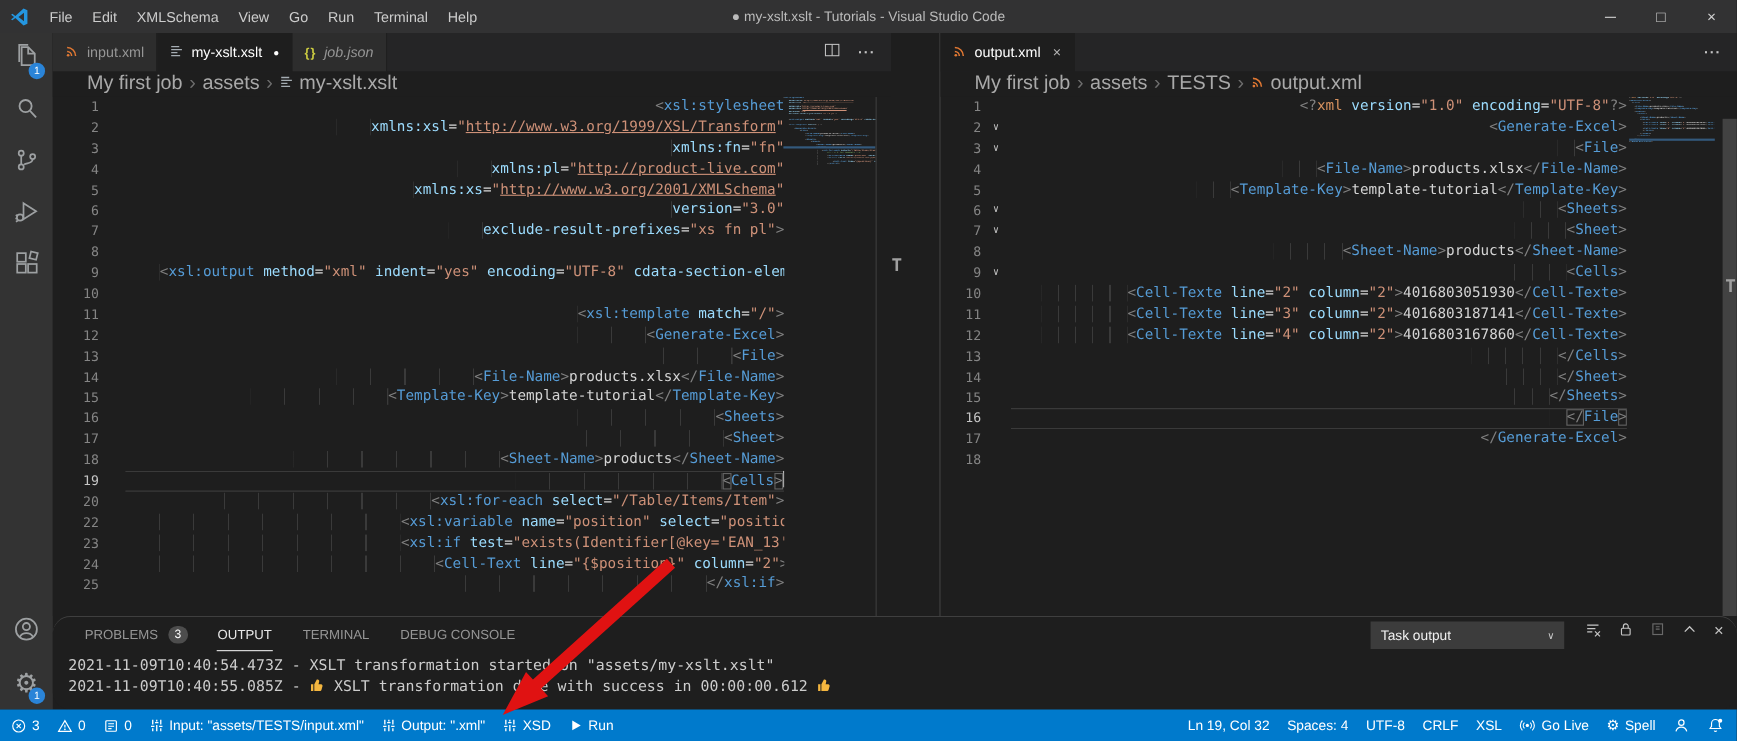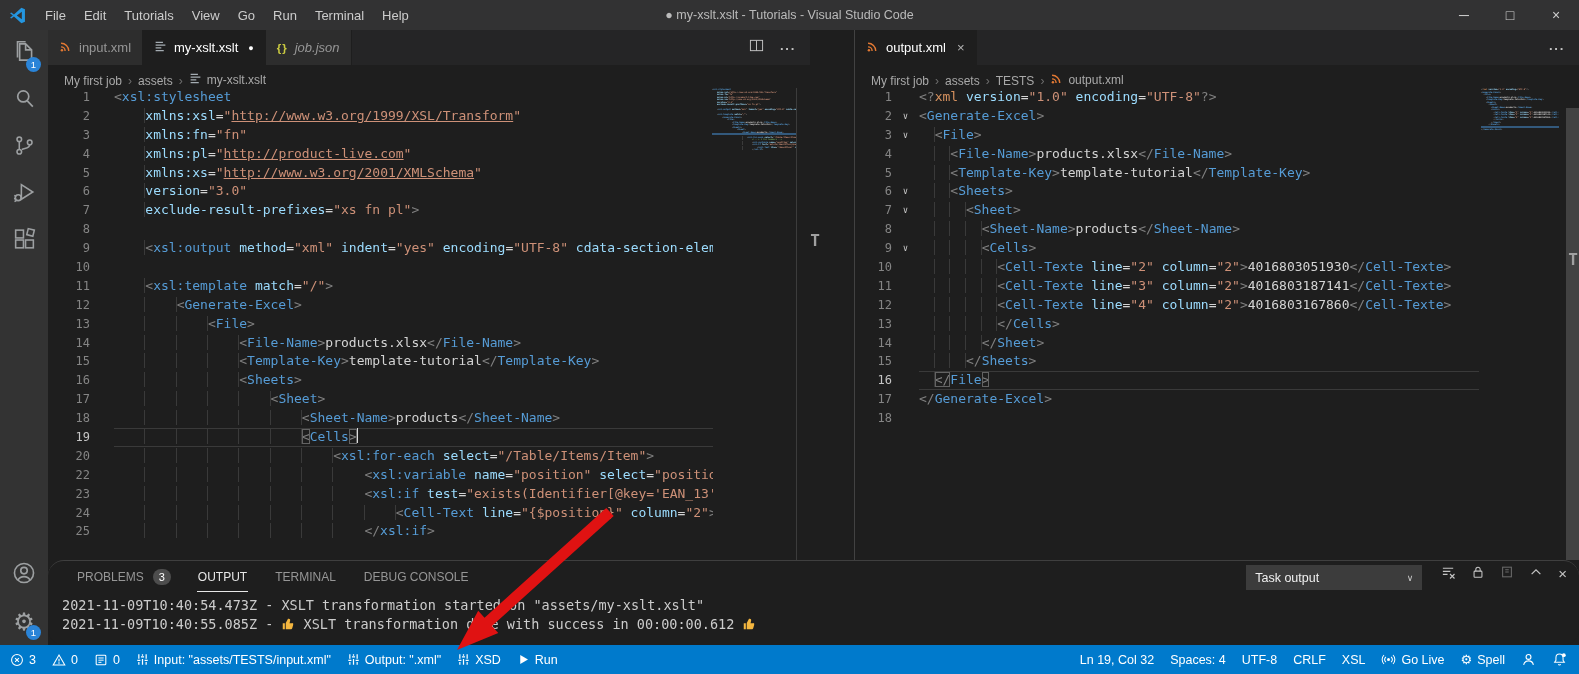--- a/index.html
+++ b/index.html
@@ -28,32 +28,32 @@
   .group.gr{flex:1;border-left:1px solid #424242;}
   .tabbar{height:35px;background:#252526;display:flex;align-items:stretch;flex:none;}
   .tab{display:flex;align-items:center;gap:7px;padding:0 11px;background:#2d2d2d;color:#969696;font-size:13px;
        border-right:1px solid #1e1e1e;cursor:default;}
   .tab.active{background:#1e1e1e;color:#ffffff;}
   .tab.preview .tlbl{font-style:italic;}
   .dirty{color:#fff;font-size:9px;margin-left:3px;}
   .tclose{color:#b4b4b4;font-size:13px;margin-left:4px;}
   .tab-actions{margin-left:auto;display:flex;align-items:center;gap:16px;padding-right:14px;color:#c5c5c5;}
   .more-dots{font-weight:bold;letter-spacing:1px;color:#c5c5c5;font-size:13px;}
-  .breadcrumbs{height:23px;display:flex;align-items:flex-end;padding-left:16px;gap:6px;color:#a9a9a9;font-size:12px;flex:none;background:#1e1e1e;}
+  .breadcrumbs{height:23px;display:flex;align-items:flex-start;padding-left:31px;gap:6px;color:#a9a9a9;font-size:18px;flex:none;background:#1e1e1e;}
   .crumb-sep{color:#6e6e6e;}
   .crumb-file{display:flex;align-items:center;gap:5px;}
   
   .editor{flex:1;position:relative;overflow:hidden;}
   .lines{position:absolute;inset:0;font-family:"DejaVu Sans Mono","Liberation Mono",monospace;font-size:13px;line-height:18.9px;}
   .line{display:flex;height:18.9px;white-space:pre;}
   .ln{color:#858585;text-align:right;font-size:12px;flex:none;line-height:18.9px;}
   .gl .ln{width:42px;margin-right:24px;}
   .gr .ln{width:37px;}
   .fold{width:27px;flex:none;text-align:center;color:#c5c5c5;font-size:9px;line-height:18.9px;}
-  .code{flex:1;overflow:hidden;}
+  .code{flex:1;overflow:hidden;text-align:right;}
   .gl .code{margin-right:97px;}
   .gr .code{margin-right:100px;}
   .line.current .ln{color:#c6c6c6;}
   .line.current .code{box-shadow:inset 0 1px #3a3a3a,inset 0 -1px #3a3a3a;}
   .tk-p{color:var(--punct,#808080);} .tk-t{color:var(--tag,#569cd6);} .tk-a{color:var(--attr,#9cdcfe);}
   .tk-s{color:var(--string,#ce9178);} .tk-u{color:var(--string,#ce9178);text-decoration:underline;}
   .tk-x{color:var(--text,#d4d4d4);} .tk-c{color:var(--comment,#6a9955);} .tk-o{color:var(--pi,#d7925f);}
   .tk-pb{color:var(--punct,#808080);outline:1px solid #636363;outline-offset:-1px;}
   .gl .tk-w{background:repeating-linear-gradient(to right,transparent 0 30.3px,#3a3a3a 30.3px 31.32px);}
   .gr .tk-w{background:repeating-linear-gradient(to right,transparent 0 14.65px,#3a3a3a 14.65px 15.66px);}
@@ -98,21 +98,21 @@
 
   <div class="titlebar">
     <span class="logo">
       <svg width="17" height="17" viewBox="0 0 24 24">
           <path fill="#2496e0" d="M17.5 1 7 10.7 3.2 7.8 1.5 8.9l3.9 3.1-3.9 3.1 1.7 1.1L7 13.3 17.5 23l5-2.3V3.3L17.5 1zm.6 5.6v10.8L11 12l7.1-5.4z"></path>
         </svg>
     </span>
     <div class="menus" id="menus">
         <span class="menu">File</span>
         <span class="menu">Edit</span>
-        <span class="menu">Tutorials</span>
+        <span class="menu">XMLSchema</span>
         <span class="menu">View</span>
         <span class="menu">Go</span>
         <span class="menu">Run</span>
         <span class="menu">Terminal</span>
         <span class="menu">Help</span>
       </div>
     <div class="win-title">● my-xslt.xslt - Tutorials - Visual Studio Code</div>
     <div class="win-controls" id="win-controls">
         <span class="win-btn">─</span>
         <span class="win-btn">□</span>

